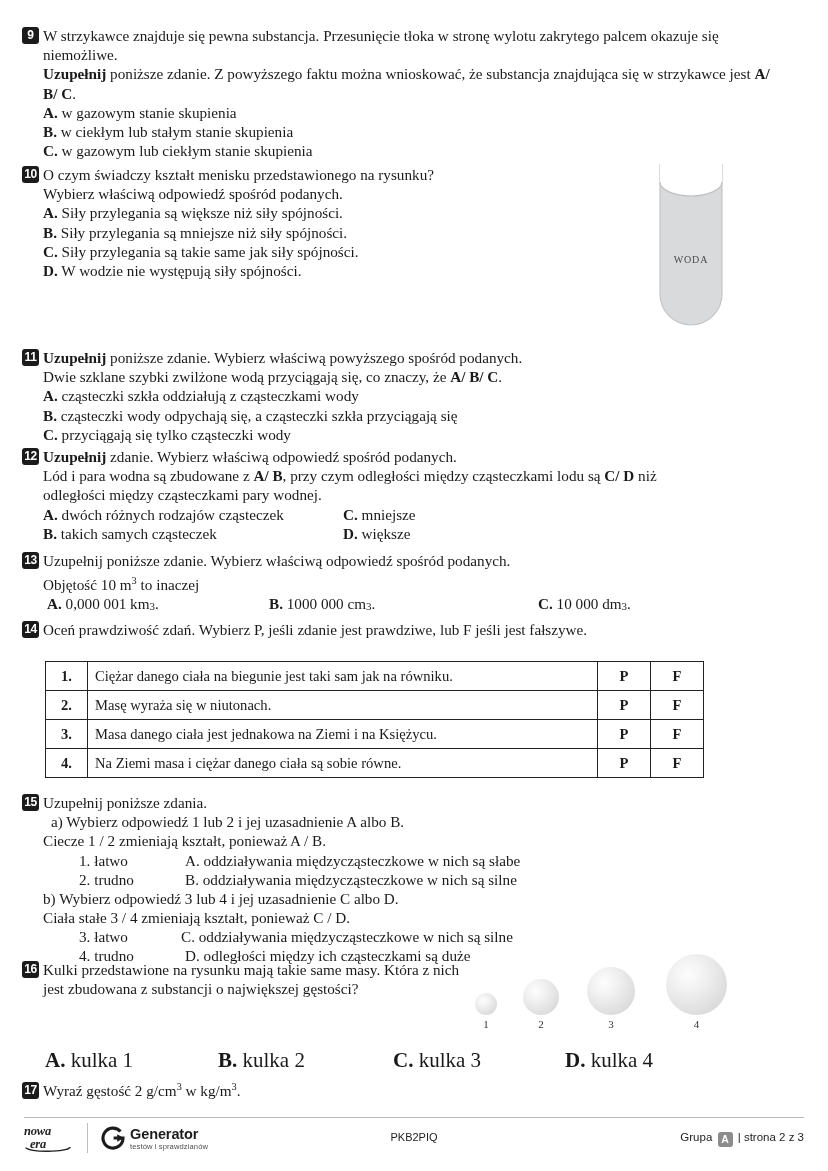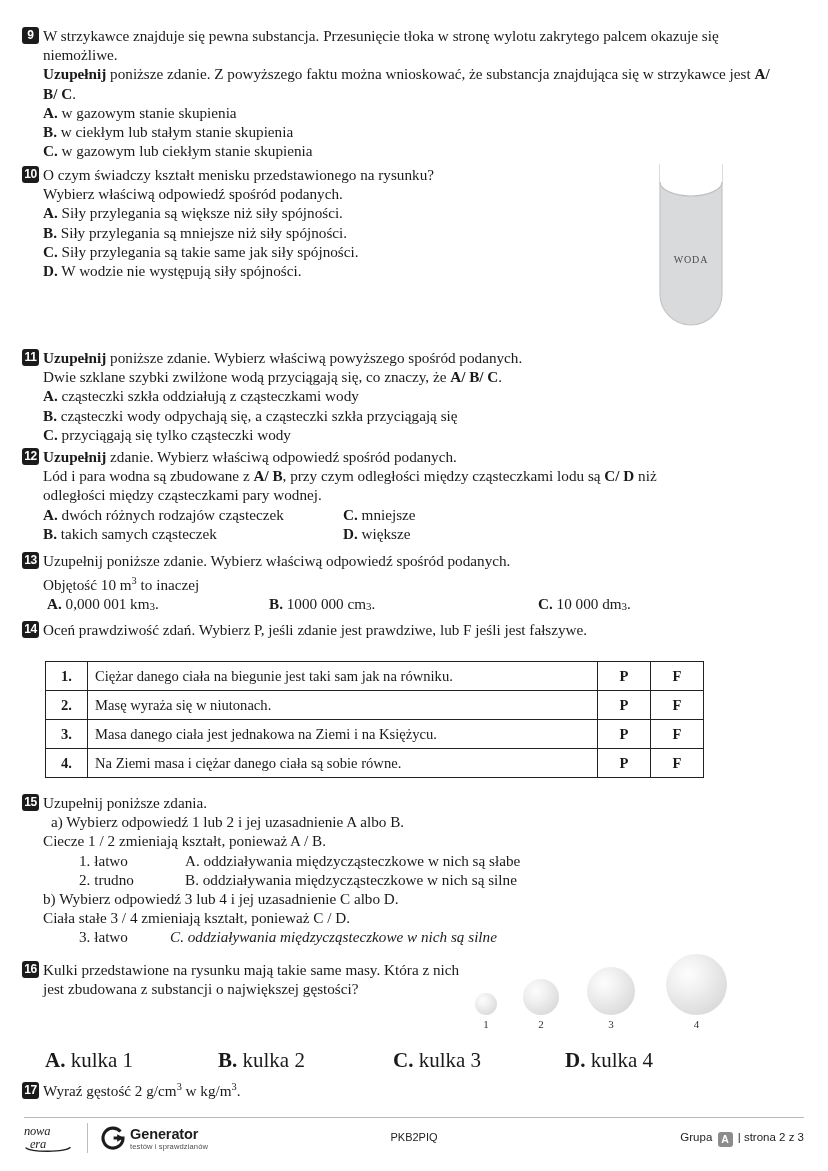--- a/index.html
+++ b/index.html
@@ -149,21 +149,21 @@
     height: 34px;
     font-family: "Liberation Sans", sans-serif;
   }
   .logo-nowaera {
     position: absolute;
     left: 0; top: 2px;
     width: 52px;
     color: #222;
     font-family: "Liberation Serif", serif;
     font-style: italic;
-    font-weight: normal;
+    font-weight: bold;
     font-size: 12.5px;
     line-height: 12.5px;
     letter-spacing: -0.2px;
   }
   .logo-nowaera .l2 { padding-left: 6px; }
   .logo-swoosh {
     position: absolute;
     left: 1px;
     top: 24px;
     width: 46px;
@@ -351,21 +351,25 @@
         <span style="position:absolute;left:142px;">A. oddziaływania międzycząsteczkowe w nich są słabe</span>
       </div>
       <div class="ln" style="position:relative;height:19px;">
         <span style="position:absolute;left:36px;">2. trudno</span>
         <span style="position:absolute;left:142px;">B. oddziaływania międzycząsteczkowe w nich są silne</span>
       </div>
       <div class="ln">b) Wybierz odpowiedź 3 lub 4 i jej uzasadnienie C albo D.</div>
       <div class="ln">Ciała stałe 3 / 4 zmieniają kształt, ponieważ C / D.</div>
       <div class="ln" style="position:relative;height:19px;">
         <span style="position:absolute;left:36px;">3. łatwo</span>
-        <span style="position:absolute;left:127px;font-style:italic;">C. oddziaływania międzycząsteczkowe w nich są silne</span>
+        <span style="position:absolute;left:138px;">C. oddziaływania międzycząsteczkowe w nich są silne</span>
+      </div>
+      <div class="ln" style="position:relative;height:19px;">
+        <span style="position:absolute;left:36px;">4. trudno</span>
+        <span style="position:absolute;left:142px;">D. odległości między ich cząsteczkami są duże</span>
       </div>
     </div>
   </div>
 
   <div class="q" style="top:960px; width:480px;">
     <div class="qnum">16</div>
     <div class="qbody">
       <div class="ln">Kulki przedstawione na rysunku mają takie same masy. Która z nich</div>
       <div class="ln">jest zbudowana z substancji o największej gęstości?</div>
     </div>

